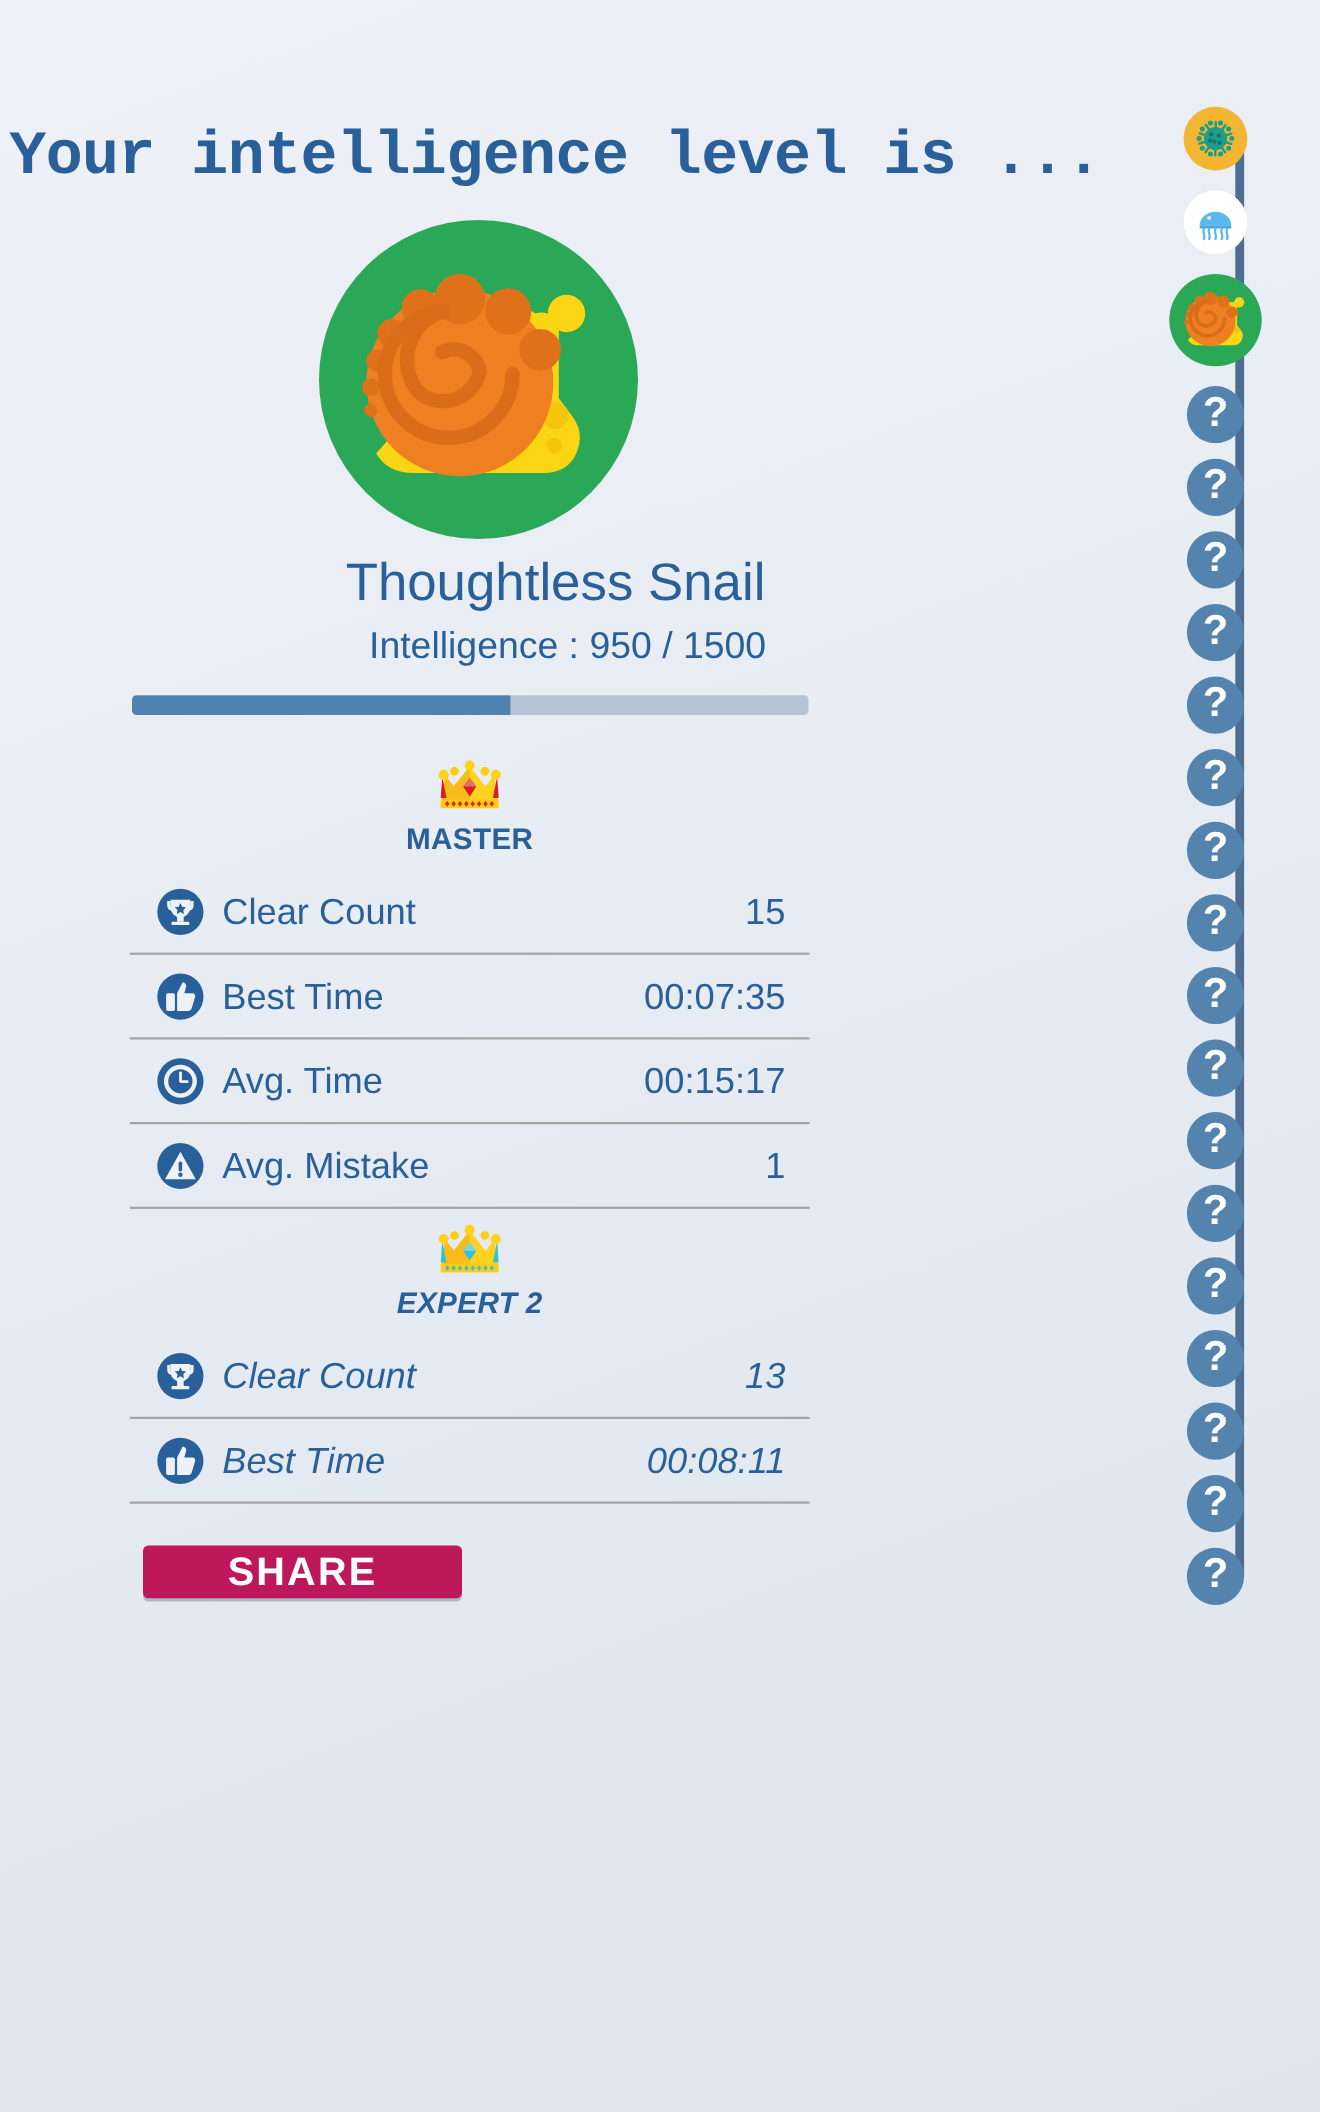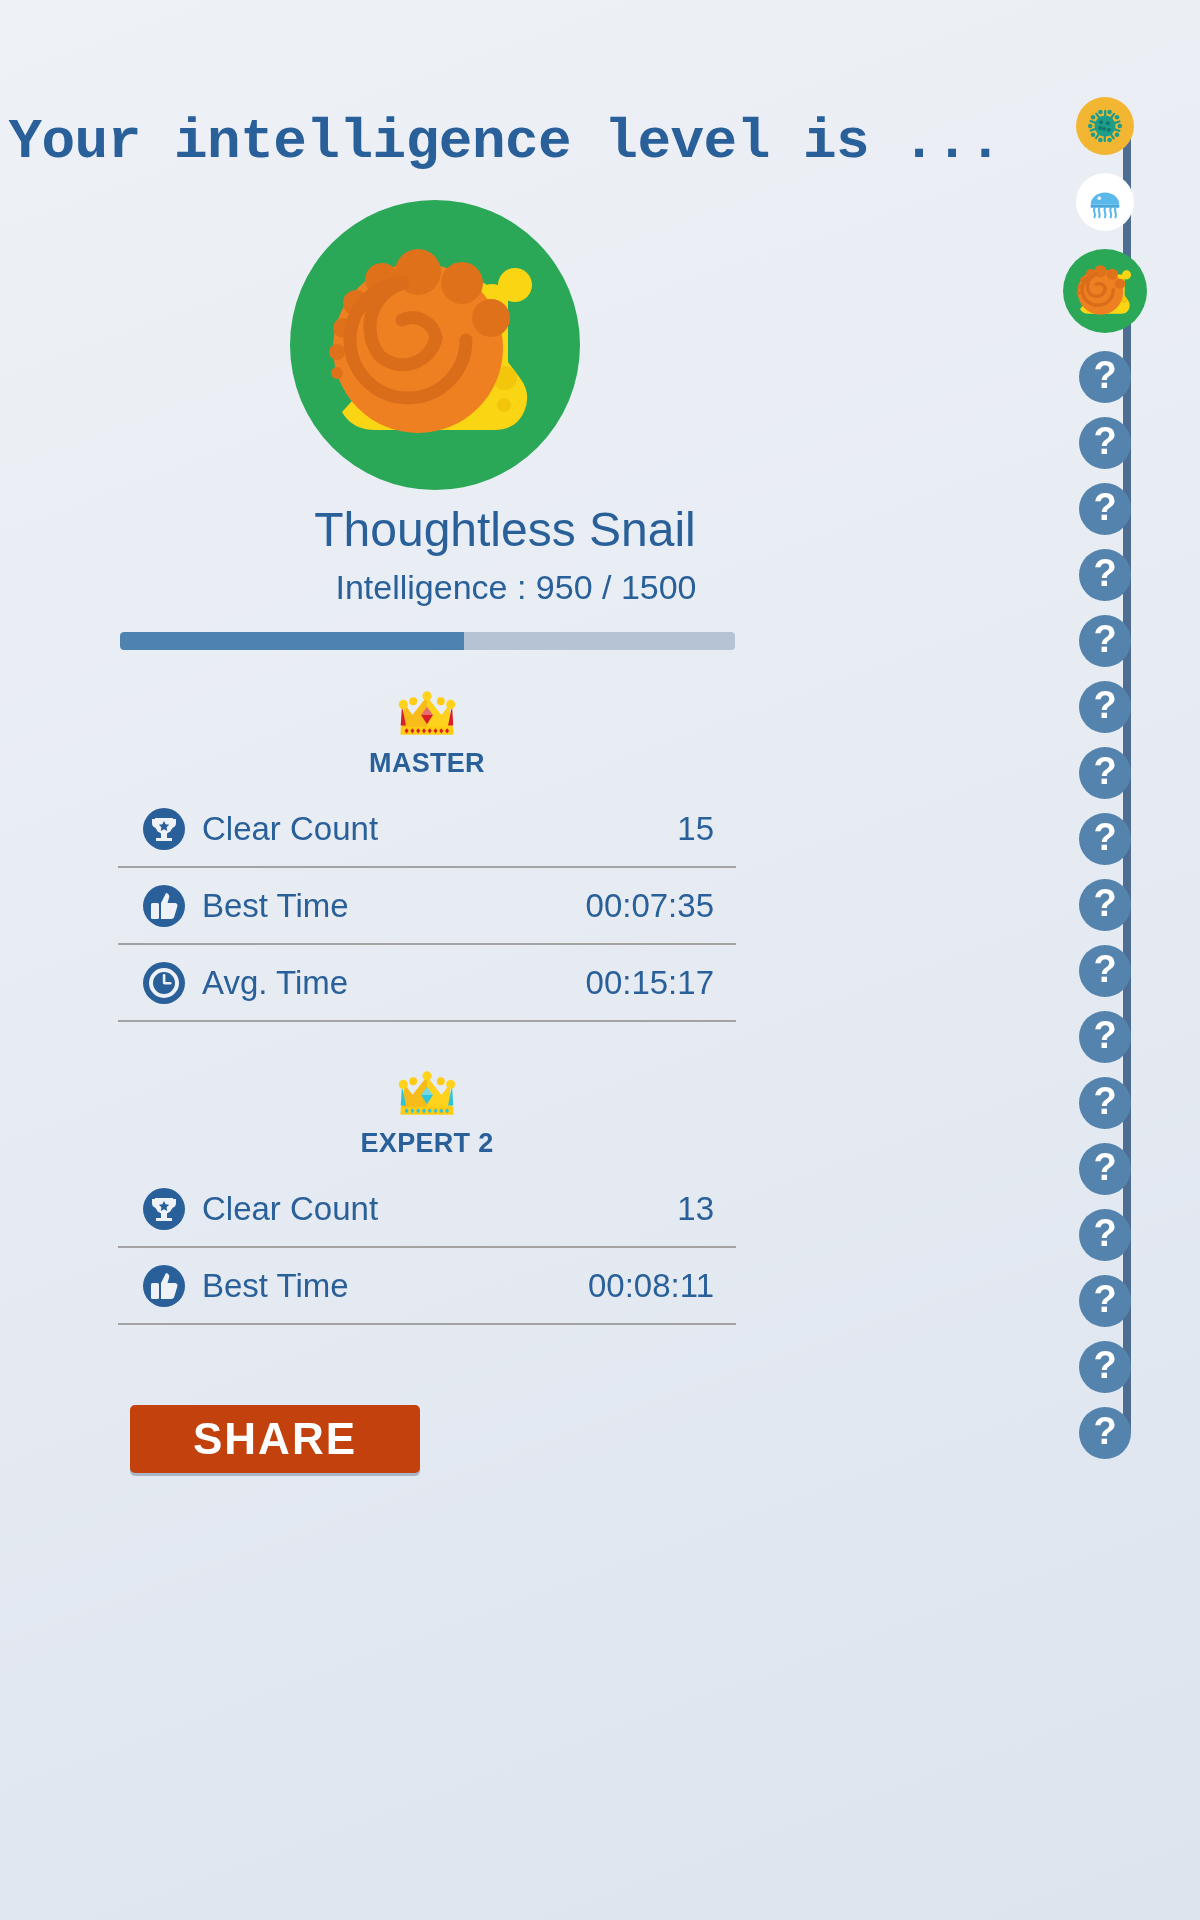--- a/index.html
+++ b/index.html
@@ -73,21 +73,21 @@
   }
   #progress-fill {
     height: 100%;
     background: #4d83ae;
     border-radius: 4px 0 0 4px;
   }
 
   
   .rank-section { position: absolute; left: 118px; width: 618px; }
   #section-master { top: 690px; }
-  #section-expert { top: 1070px; }
+  #section-expert { top: 1112px; font-style: italic; }
 
   .crown-wrap { text-align: center; height: 56px; }
   .crown-wrap svg { display: inline-block; }
   .rank-label {
     text-align: center;
     font-size: 27px;
     font-weight: bold;
     color: #2a6099;
     margin-top: 2px;
     letter-spacing: 0.3px;
@@ -122,27 +122,27 @@
 
   
   #footer {
     position: absolute;
     left: 130px; top: 1405px;
     width: 626px;
     display: flex;
     justify-content: space-between;
   }
   .fbtn {
-    width: 290px; height: 68px;
-    background: #c2410c;
+    width: 290px; height: 48px;
+    background: #be185d;
     border: none;
     border-radius: 5px;
     color: #ffffff;
     font-family: "Liberation Sans", sans-serif;
-    font-size: 44px;
+    font-size: 36px;
     font-weight: bold;
     letter-spacing: 2px;
     cursor: pointer;
     box-shadow: 0 3px 0 rgba(60,90,120,0.35);
   }
 
   
   #rail {
     position: absolute;
     right: 0; top: 0;
@@ -279,20 +279,34 @@
               <circle cx="22" cy="22" r="21" fill="#2a6099"></circle>
               <g fill="#eef1f6">
                 <path d="M22 7a15 15 0 1 0 0 30 15 15 0 0 0 0-30zm0 4a11 11 0 1 1 0 22 11 11 0 0 1 0-22z"></path>
                 <rect x="20.8" y="13" width="2.6" height="10" rx="1.3"></rect>
                 <rect x="21.5" y="21" width="8" height="2.6" rx="1.3"></rect>
               </g>
             </svg>
           </span>
           <span class="stat-label">Avg. Time</span>
           <span class="stat-value">00:15:17</span>
+        </div>
+        <div class="stat-row">
+          <span class="stat-icon">
+            <svg viewBox="0 0 44 44">
+              <circle cx="22" cy="22" r="21" fill="#2a6099"></circle>
+              <g fill="#eef1f6">
+                <path d="M22 9L36 34H8z"></path>
+                <rect x="20.4" y="18" width="3.2" height="9" rx="1.6" fill="#2a6099"></rect>
+                <circle cx="22" cy="30" r="2" fill="#2a6099"></circle>
+              </g>
+            </svg>
+          </span>
+          <span class="stat-label">Avg. Mistake</span>
+          <span class="stat-value">1</span>
         </div>
       </div>
     </div>
   <div class="rank-section" id="section-expert">
       <div class="crown-wrap"><svg viewBox="0 0 100 76" width="66" height="50">
           <path d="M16 22l12 16L50 10l22 28 12-16 6 44H10z" fill="#ffd21e"></path>
           <path d="M16 22l12 16L50 10v56H10z" fill="#f7bc1a"></path>
           <path d="M12 24l6 30h-8z" fill="#2fc4d8"></path>
           <path d="M88 24l-6 30h8z" fill="#2fc4d8"></path>
           <circle cx="14" cy="22" r="7" fill="#ffd21e"></circle>

